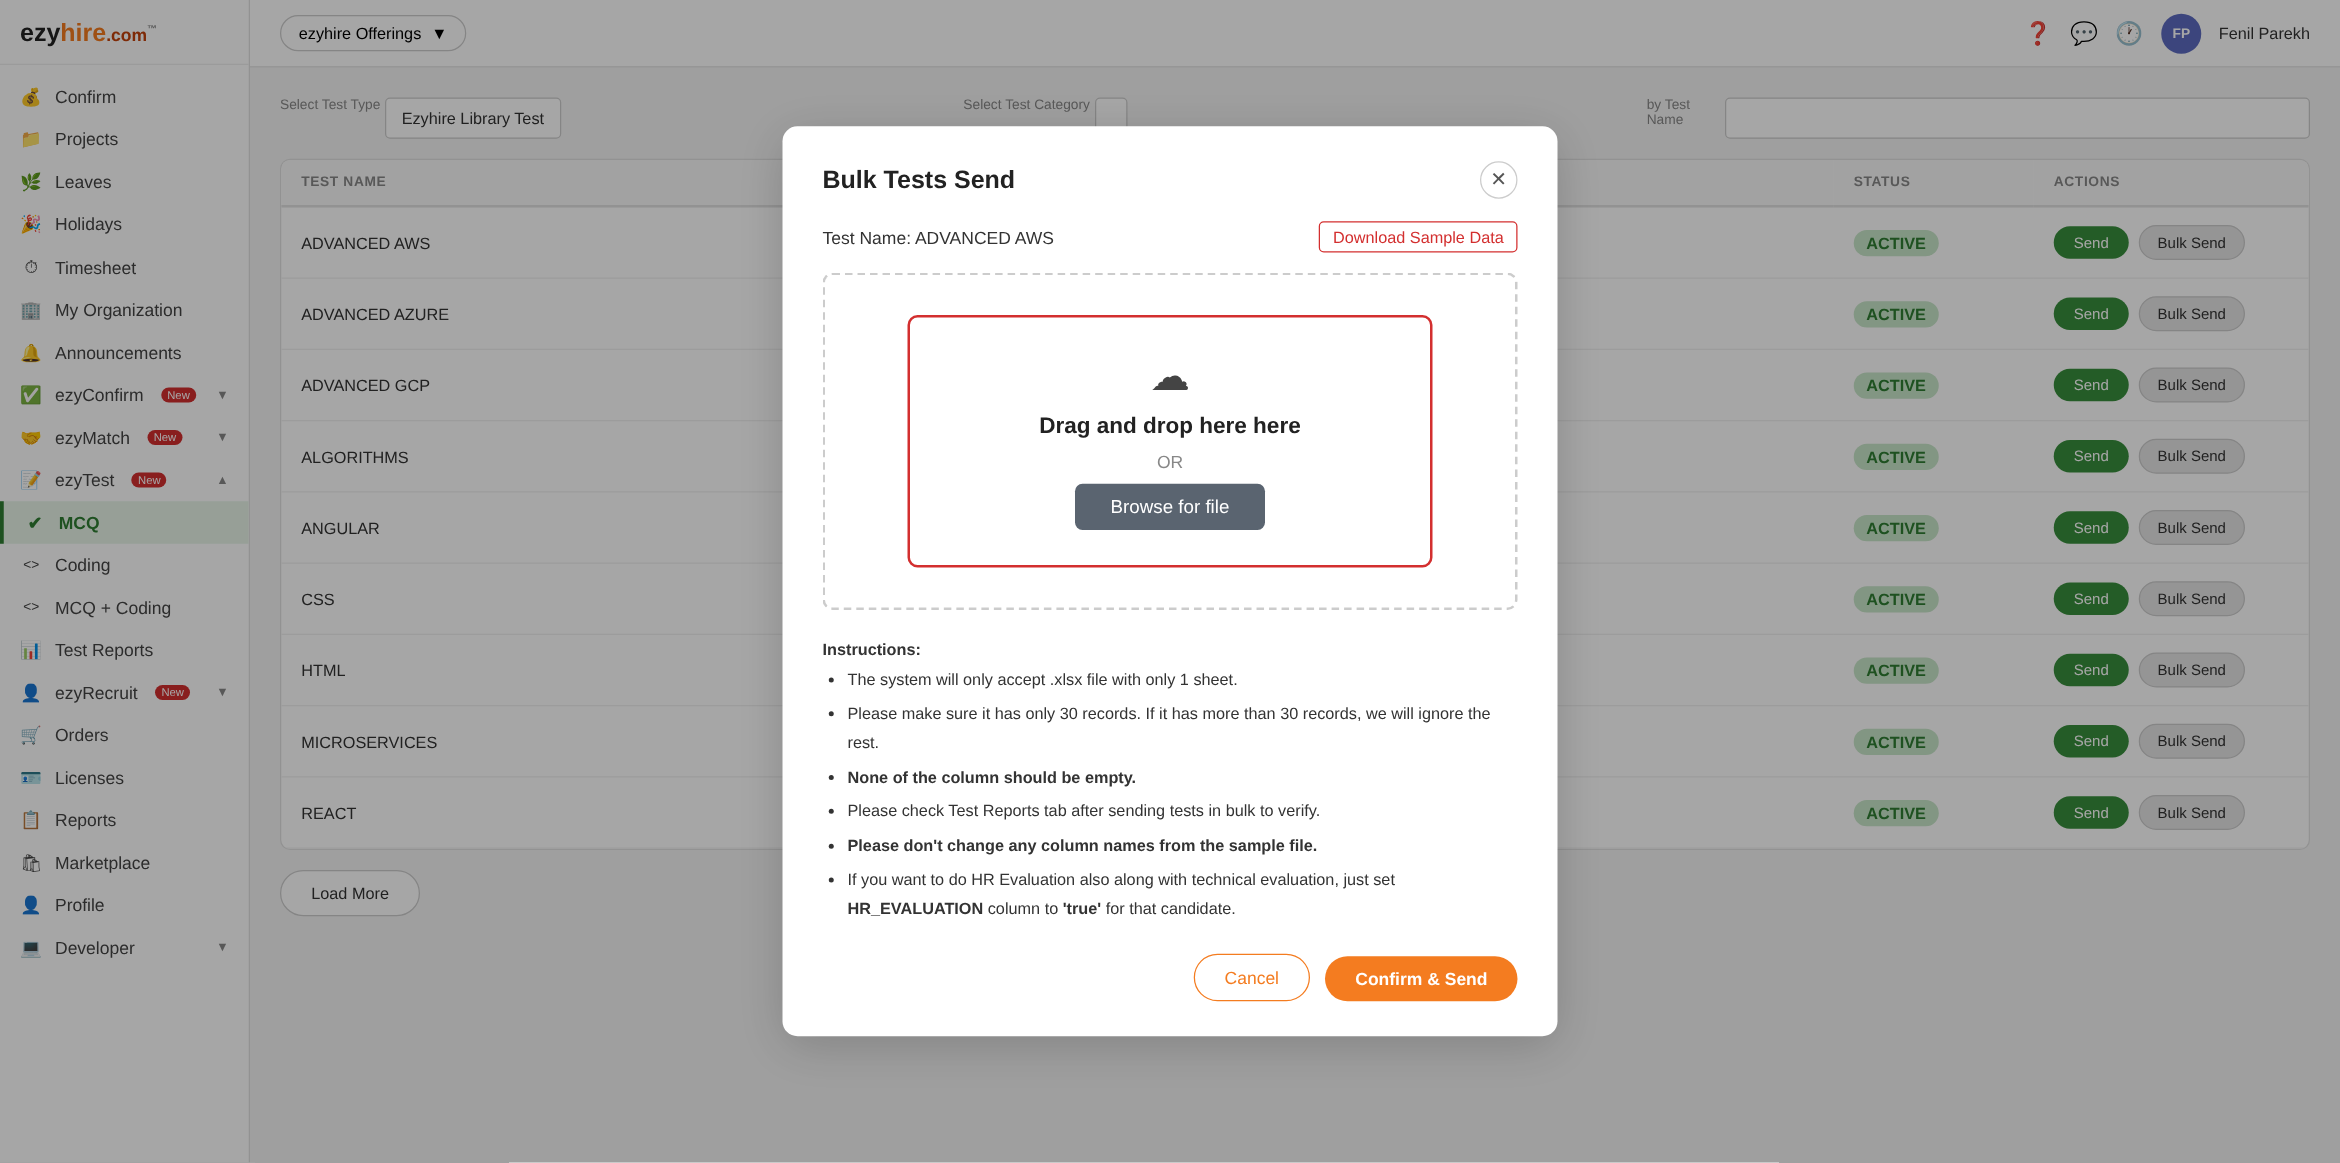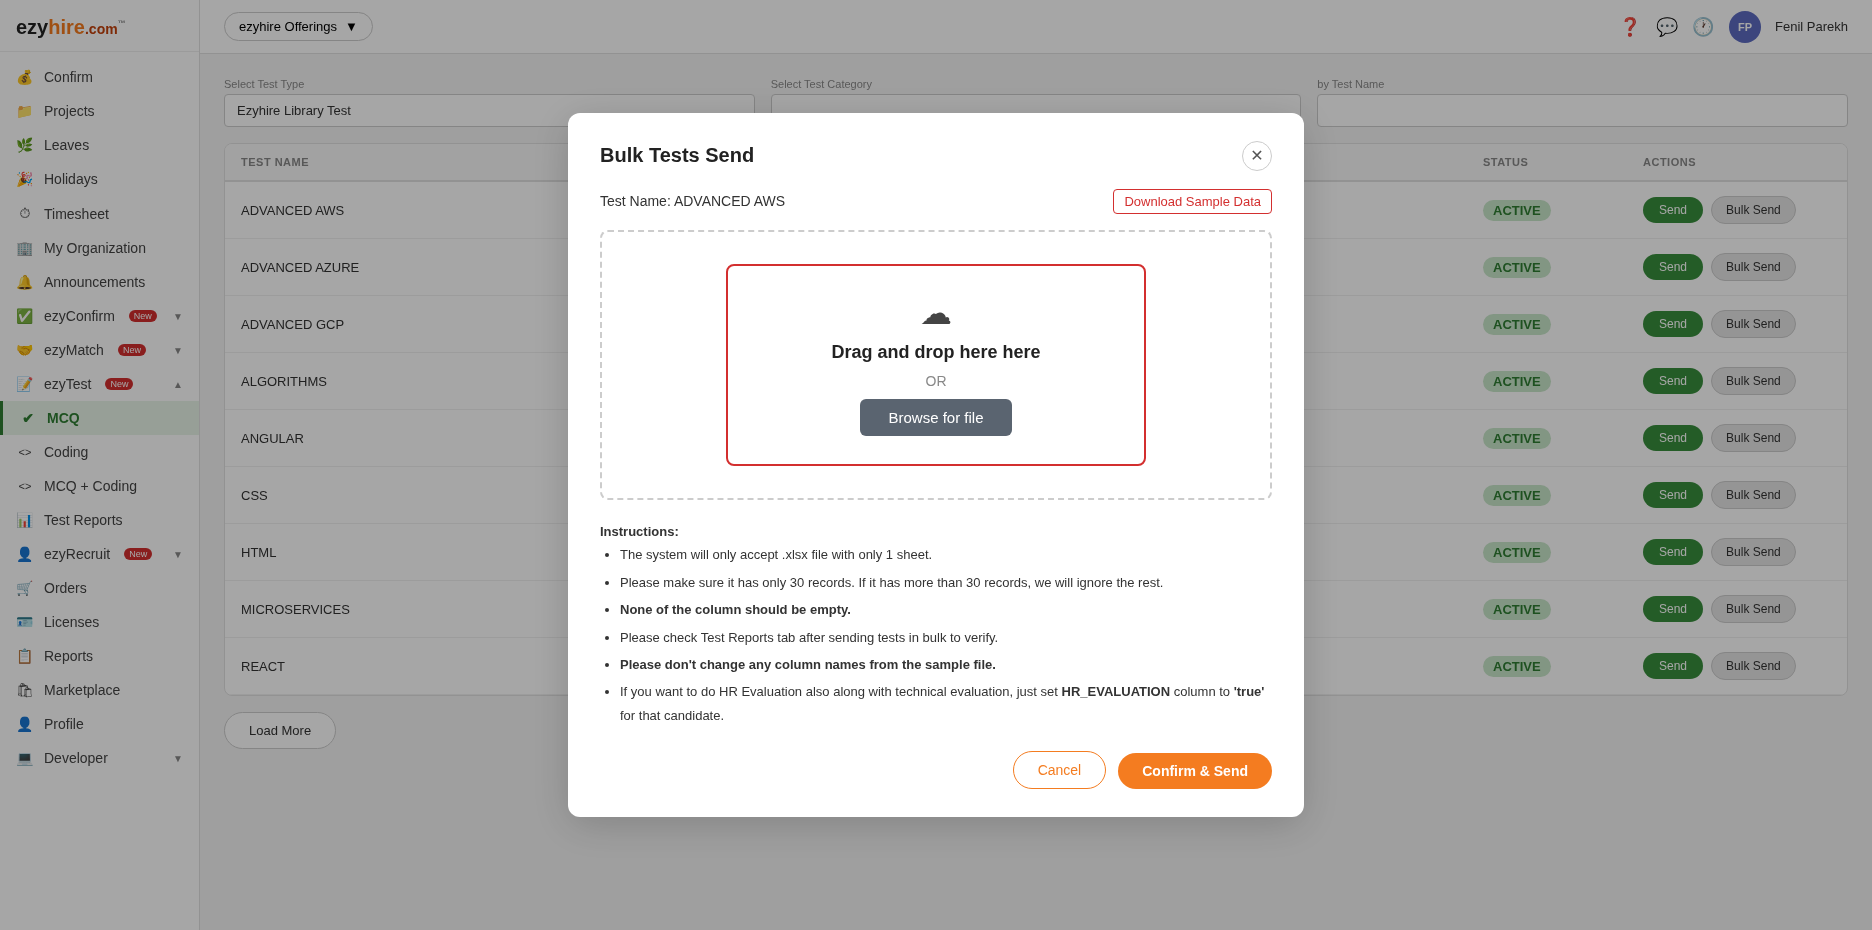--- a/index.html
+++ b/index.html
@@ -136,21 +136,21 @@
       gap: 4px;
     }
 
     
     .filter-row {
       display: flex;
       gap: 16px;
       margin-bottom: 16px;
       align-items: flex-end;
     }
-    .filter-group { display: flex; flex-direction: column; gap: 4px; flex: 1; }
+    .filter-group { display: flex; flex-direction: row; gap: 4px; flex: 1; }
     .filter-label { font-size: 11px; color: #888; }
     .filter-select {
       border: 1px solid #ccc;
       border-radius: 4px;
       padding: 8px 12px;
       font-size: 13px;
       background: #fff;
       color: #333;
       appearance: none;
       cursor: pointer;
@@ -209,21 +209,21 @@
       top: 0; left: 0; right: 0; bottom: 0;
       background: rgba(0,0,0,0.35);
       display: flex;
       align-items: center;
       justify-content: center;
       z-index: 1000;
     }
     .modal {
       background: #fff;
       border-radius: 12px;
-      width: 736px;
+      width: 620px;
       max-width: 90vw;
       padding: 28px 32px;
       position: relative;
       box-shadow: 0 8px 40px rgba(0,0,0,0.18);
     }
     .modal-header {
       display: flex;
       align-items: center;
       justify-content: space-between;
       margin-bottom: 18px;

